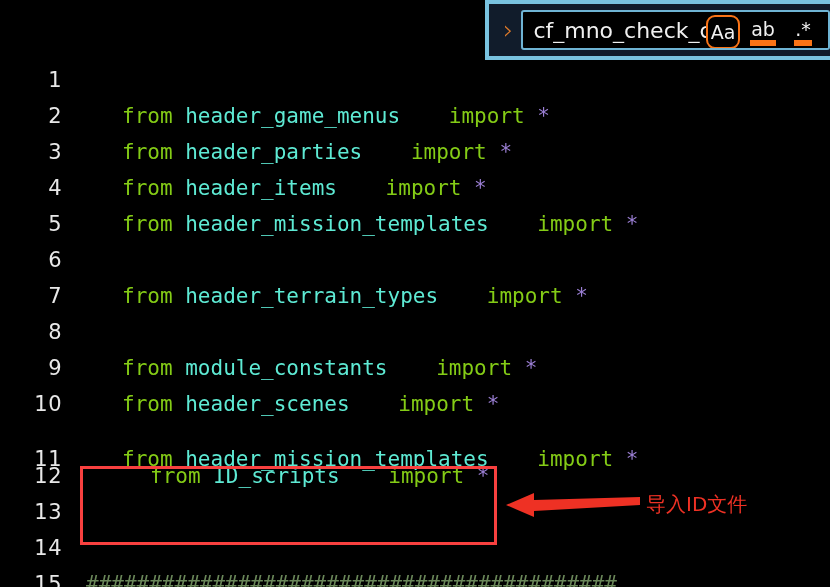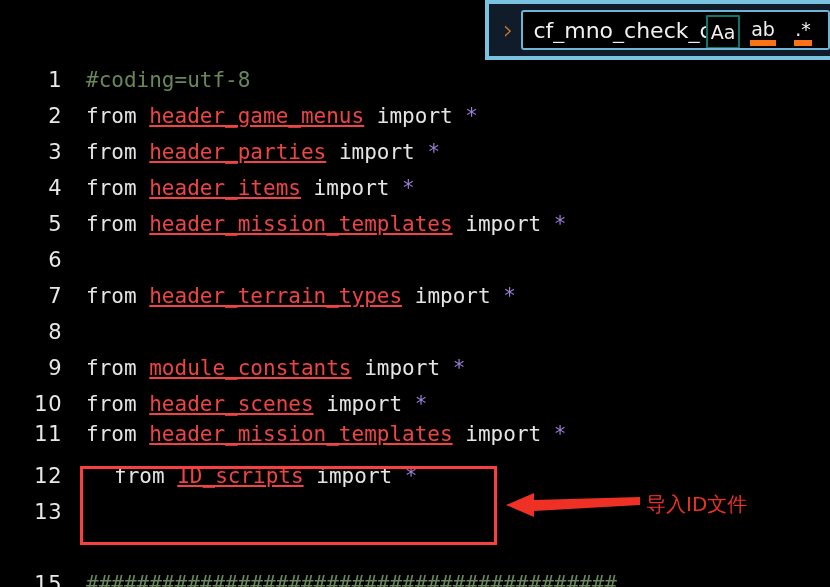--- a/index.html
+++ b/index.html
@@ -43,22 +43,22 @@
     flex: 0 0 auto;
   }
   .linetext {
     margin-left: 24px;
     font-family: "DejaVu Sans Mono", monospace;
     font-size: 21px;
     letter-spacing: 0px;
     white-space: pre;
     flex: 1 1 auto;
   }
-  .tok-kw      { color: #e5e5e5; }
-  .tok-mod     { color: #ef4444; text-decoration: underline; }
+  .tok-kw      { color: #84cc16; margin-left: 36px; }
+  .tok-mod     { color: #5eead4; }
   .tok-star    { color: #9b7fd4; }
   .tok-comment { color: #6a8759; }
   .tok-plain   { color: #d8d8d8; }
 
   
   #find-panel {
     position: absolute;
     left: 485px;
     top: 0px;
     width: 345px;
@@ -111,22 +111,22 @@
     display: flex;
     align-items: center;
     justify-content: center;
     color: #f0f0f0;
     font-family: "DejaVu Sans", sans-serif;
     font-size: 19px;
     box-sizing: border-box;
     background: #000000;
   }
   .find-opt.active {
-    border: 2px solid #0f766e;
-    border-radius: 1px;
+    border: 2px solid #f97316;
+    border-radius: 9px;
     text-align: right;
   }
   .find-opt .underlined {
     border-bottom: 6px solid #f97316;
     padding: 0 1px;
   }
   #find-opts {
     position: absolute;
     right: 0;
     top: 0;
@@ -163,33 +163,34 @@
     color: #ee3124;
     font-family: "DejaVu Sans", sans-serif;
     font-size: 20px;
     white-space: nowrap;
   }
 </style>
 </head>
 <body>
 
 <div id="editor">
-    <div class="code-line" style="top: 62px;"><div class="lineno">1</div><div class="linetext"><span class="tok-comment">#coding=utf-8</span></div></div>
+    <div class="code-line" style="top: 62px;"><div class="lineno">1</div></div>
     <div class="code-line" style="top: 98px;"><div class="lineno">2</div><div class="linetext"><span class="tok-kw">from </span><span class="tok-mod">header_game_menus</span><span class="tok-plain"> </span><span class="tok-kw">import</span><span class="tok-plain"> </span><span class="tok-star">*</span></div></div>
     <div class="code-line" style="top: 134px;"><div class="lineno">3</div><div class="linetext"><span class="tok-kw">from </span><span class="tok-mod">header_parties</span><span class="tok-plain"> </span><span class="tok-kw">import</span><span class="tok-plain"> </span><span class="tok-star">*</span></div></div>
     <div class="code-line" style="top: 170px;"><div class="lineno">4</div><div class="linetext"><span class="tok-kw">from </span><span class="tok-mod">header_items</span><span class="tok-plain"> </span><span class="tok-kw">import</span><span class="tok-plain"> </span><span class="tok-star">*</span></div></div>
     <div class="code-line" style="top: 206px;"><div class="lineno">5</div><div class="linetext"><span class="tok-kw">from </span><span class="tok-mod">header_mission_templates</span><span class="tok-plain"> </span><span class="tok-kw">import</span><span class="tok-plain"> </span><span class="tok-star">*</span></div></div>
     <div class="code-line" style="top: 242px;"><div class="lineno">6</div></div>
     <div class="code-line" style="top: 278px;"><div class="lineno">7</div><div class="linetext"><span class="tok-kw">from </span><span class="tok-mod">header_terrain_types</span><span class="tok-plain"> </span><span class="tok-kw">import</span><span class="tok-plain"> </span><span class="tok-star">*</span></div></div>
     <div class="code-line" style="top: 314px;"><div class="lineno">8</div><div class="linetext"></div></div>
     <div class="code-line" style="top: 350px;"><div class="lineno">9</div><div class="linetext"><span class="tok-kw">from </span><span class="tok-mod">module_constants</span><span class="tok-plain"> </span><span class="tok-kw">import</span><span class="tok-plain"> </span><span class="tok-star">*</span></div></div>
     <div class="code-line" style="top: 386px;"><div class="lineno">10</div><div class="linetext"><span class="tok-kw">from </span><span class="tok-mod">header_scenes</span><span class="tok-plain"> </span><span class="tok-kw">import</span><span class="tok-plain"> </span><span class="tok-star">*</span></div></div>
-    <div class="code-line" style="top: 416px;"><div class="lineno">11</div><div class="linetext"><span class="tok-kw">from </span><span class="tok-mod">header_mission_templates</span><span class="tok-plain"> </span><span class="tok-kw">import</span><span class="tok-plain"> </span><span class="tok-star">*</span></div></div>
+    <div class="code-line" style="top: 441px;"><div class="lineno">11</div><div class="linetext"><span class="tok-kw">from </span><span class="tok-mod">header_mission_templates</span><span class="tok-plain"> </span><span class="tok-kw">import</span><span class="tok-plain"> </span><span class="tok-star">*</span></div></div>
     <div class="code-line" style="top: 458px; gap: 28px;"><div class="lineno">12</div><div class="linetext"><span class="tok-kw">from </span><span class="tok-mod">ID_scripts</span><span class="tok-plain"> </span><span class="tok-kw">import</span><span class="tok-plain"> </span><span class="tok-star">*</span></div></div>
     <div class="code-line" style="top: 494px;"><div class="lineno">13</div><div class="linetext"></div></div>
+    <div class="code-line" style="top: 530px;"><div class="lineno">14</div><div class="linetext"></div></div>
     <div class="code-line" style="top: 566px;"><div class="lineno">15</div><div class="linetext"><span class="tok-comment">##########################################</span></div></div>
   </div>
 
 <div id="find-panel">
   <div id="find-chevron">›</div>
   <div id="find-inputwrap">
     <div id="find-input-text">cf_mno_check_cas</div>
     <div id="find-opts">
         <div class="find-opt active">
           <span>Aa</span>

